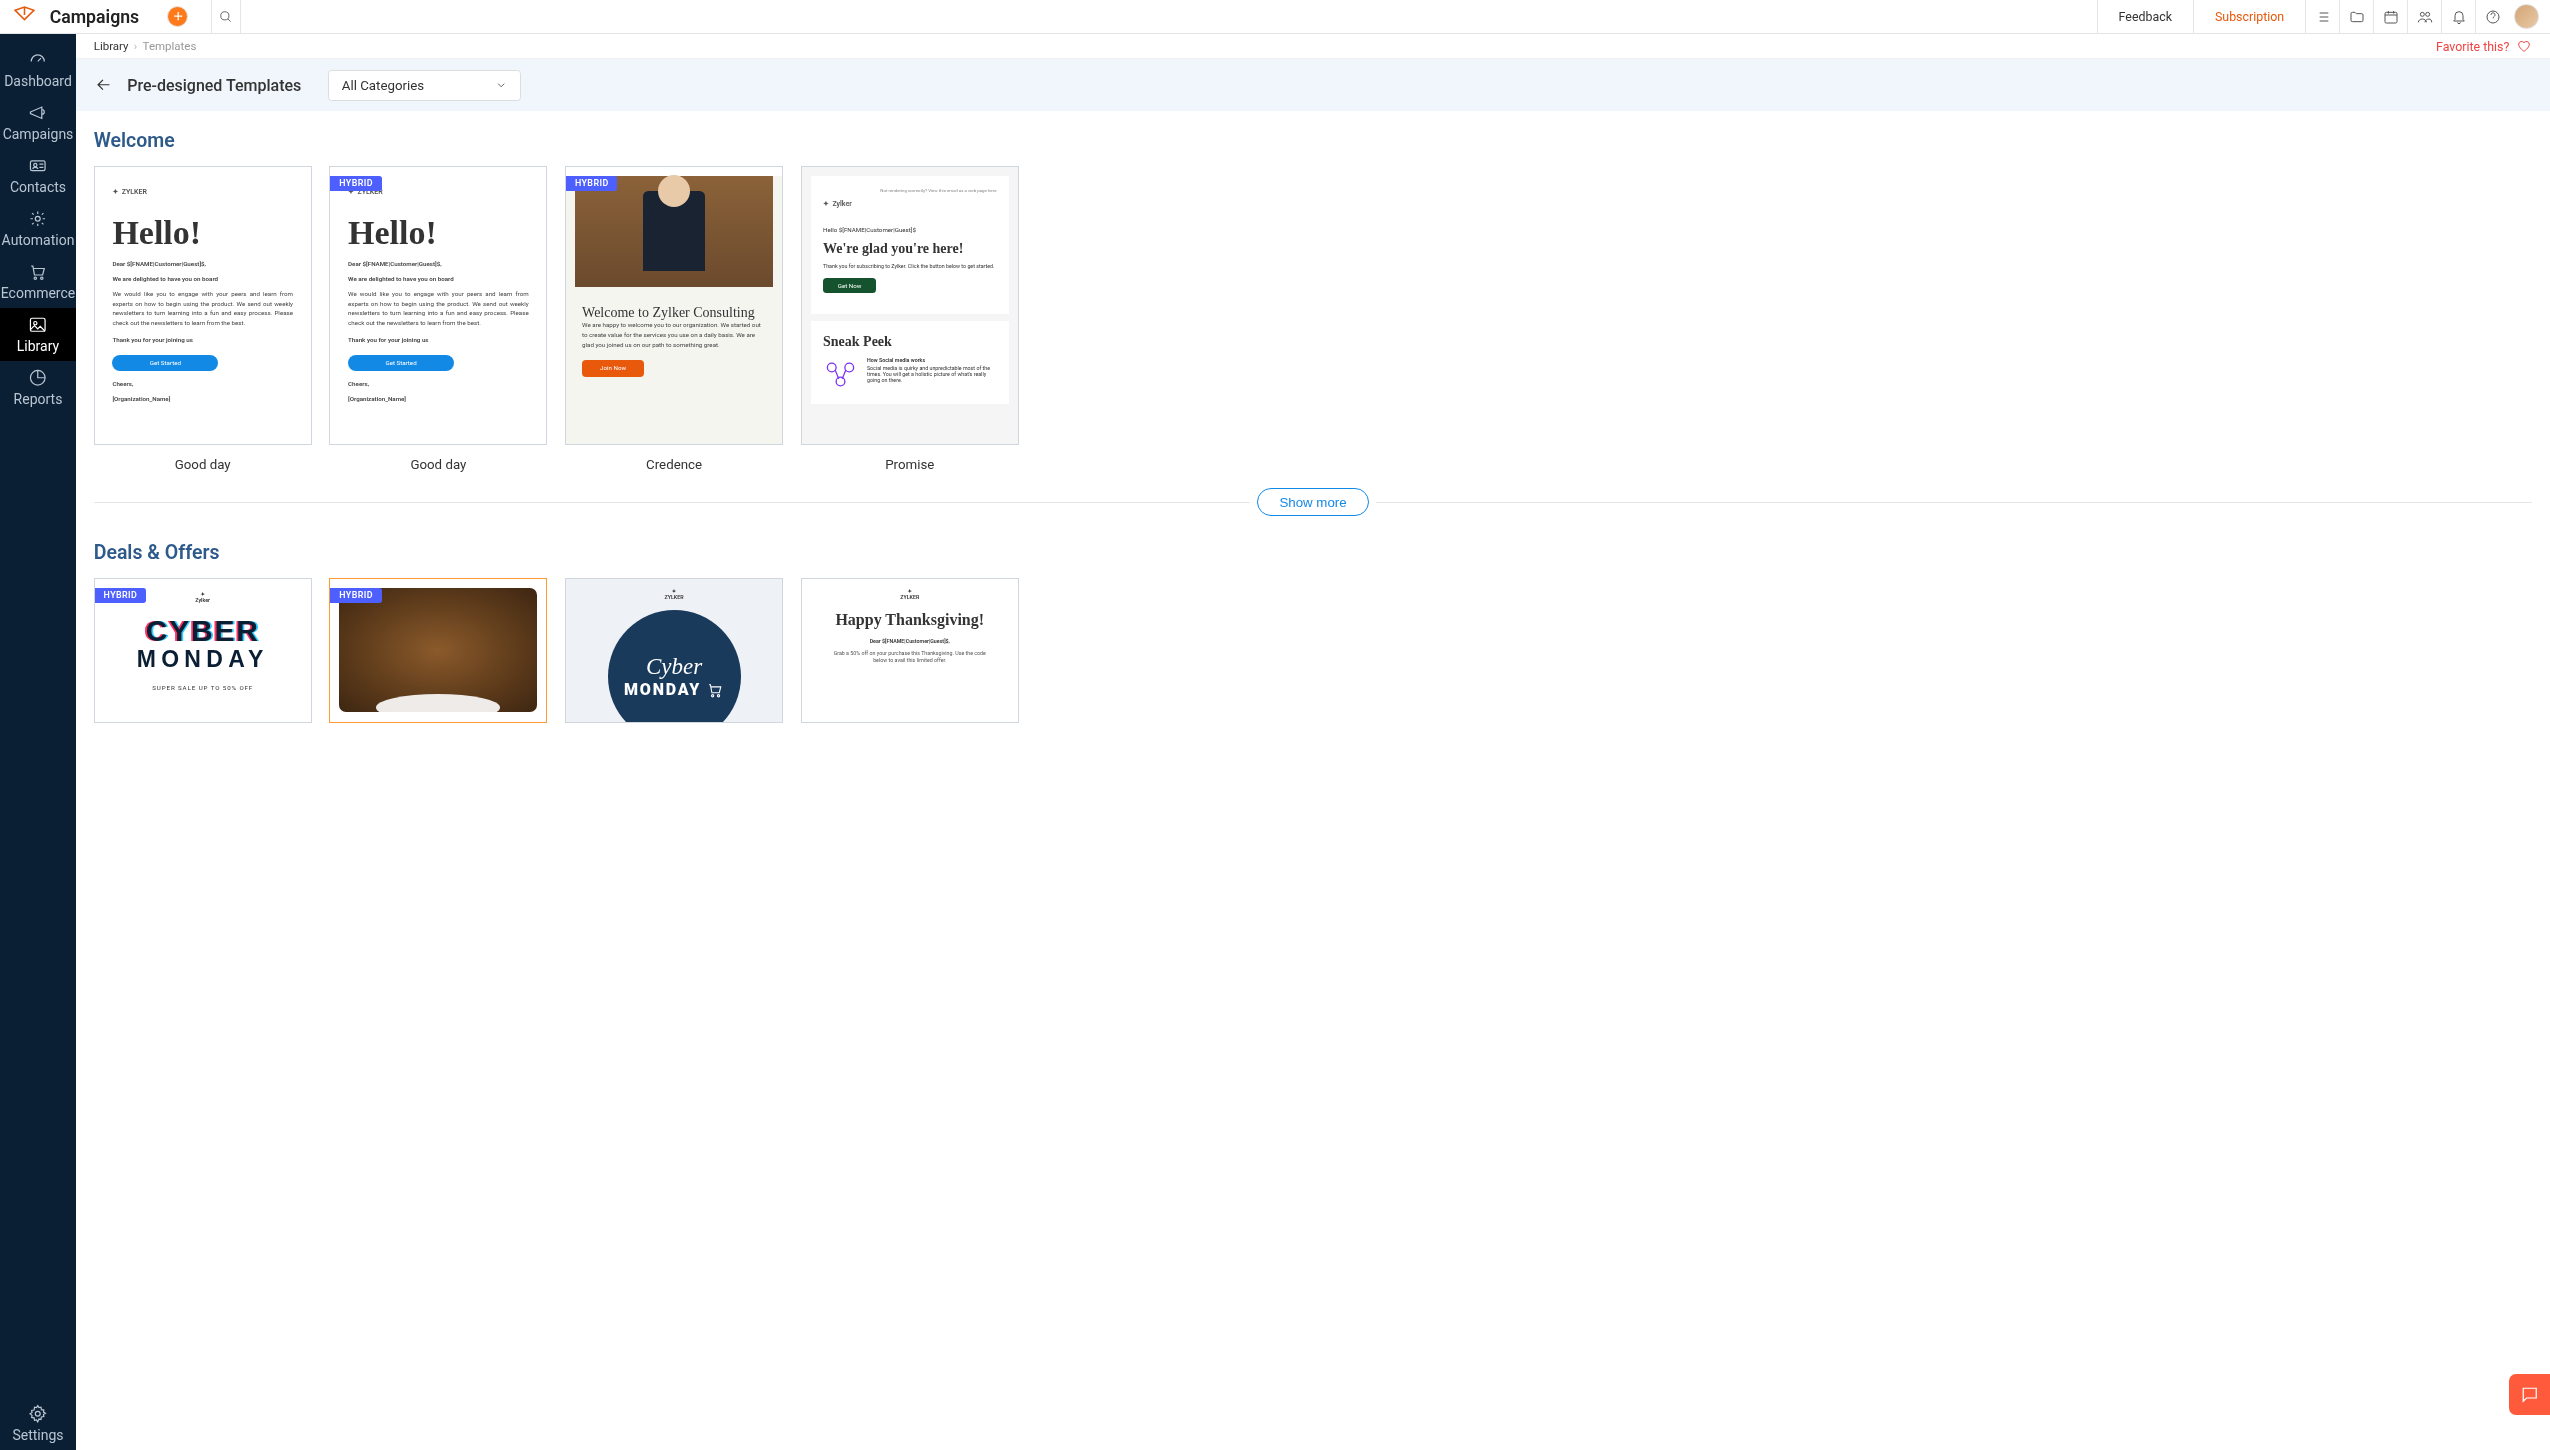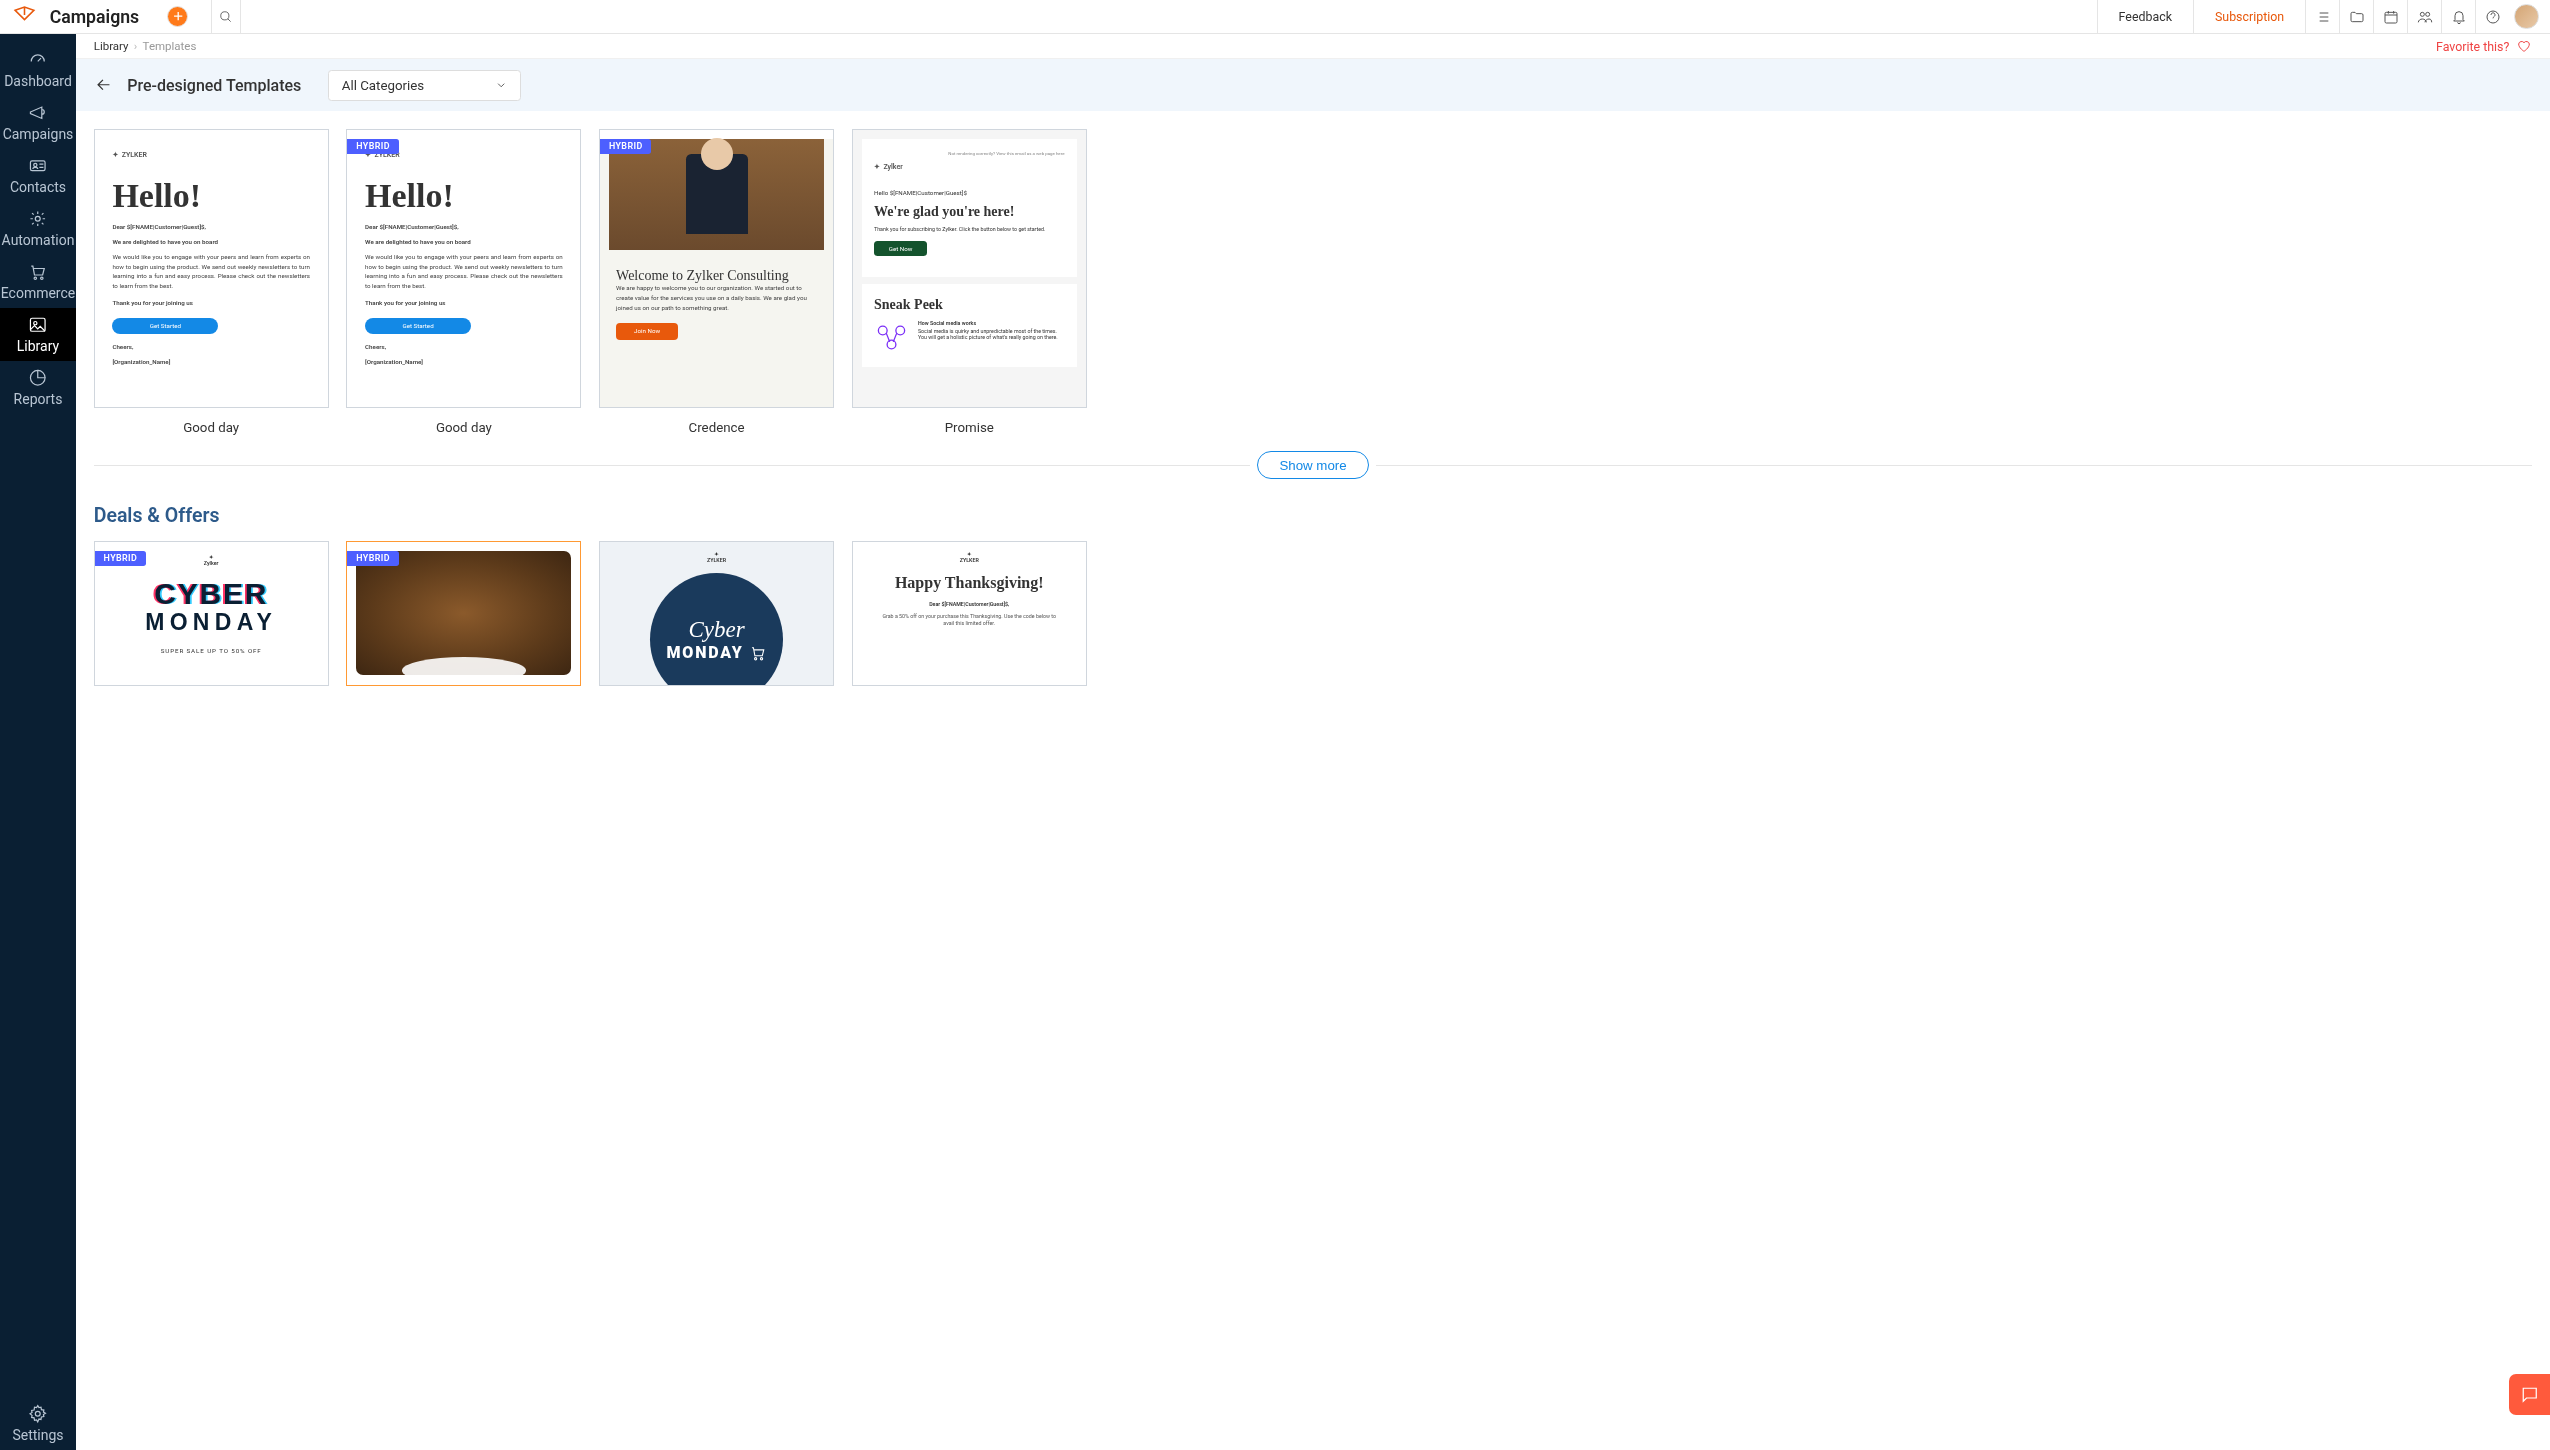--- a/index.html
+++ b/index.html
@@ -38,21 +38,21 @@
 
 .header-row { background: #f0f6fc; padding: 10.6px 17.7px; display: flex; align-items: center; gap: 14px; }
 .back-arrow { cursor: pointer; color: #333; }
 .page-title { font-size: 16px; font-weight: 500; color: #333; }
 .category-dropdown { margin-left: 13px; background: #fff; border: 0.9px solid #ddd; border-radius: 3.5px; padding: 7px 12.4px; display: flex; align-items: center; gap: 71px; cursor: pointer; font-size: 13.3px; color: #333; }
 
 .content { padding: 17.7px 17.7px 35px 17.7px; }
 .section-title { font-size: 19.5px; font-weight: 600; color: #2d5a8a; margin-bottom: 14px; }
 
 .card-grid { display: flex; gap: 17.7px; flex-wrap: wrap; }
-.card-wrap { width: 235px; }
+.card-wrap { width: 218px; }
 .card { border: 0.9px solid #d0d6dd; background: #fff; height: 279px; overflow: hidden; position: relative; cursor: pointer; }
 .card.selected { border: 1.8px solid #ff9933; }
 .card-label { text-align: center; margin-top: 12.4px; font-size: 13.3px; color: #333; }
 .badge-hybrid { position: absolute; top: 8.9px; left: 0; background: #4d5fff; color: #fff; font-size: 8.9px; font-weight: 600; padding: 2.7px 8.9px; border-radius: 0 2.7px 2.7px 0; z-index: 2; letter-spacing: 0.4px; }
 
 .show-more-row { display: flex; align-items: center; margin: 16px 0 25px 0; }
 .show-more-row .line { flex: 1; height: 0.9px; background: #e5e5e5; }
 .show-more-btn { border: 0.9px solid #1389e6; color: #1389e6; background: #fff; border-radius: 16px; padding: 5.3px 21px; font-size: 13.3px; cursor: pointer; margin: 0 7px; }
 
 
@@ -251,20 +251,21 @@
       <div class="category-dropdown">
         <span>All Categories</span>
         <svg width="12.4" height="12.4" viewBox="0 0 24 24">
             <path d="M6 9l6 6 6-6"></path>
           </svg>
       </div>
     </div>
 
     <div class="content">
 
+      <h2 class="section-title">Welcome</h2>
       <div class="card-grid">
 
         <div class="card-wrap">
           <div class="card">
             <div class="tpl">
               <div class="tpl-brand">
                   <span>✦</span>
                   <span>ZYLKER</span>
                 </div>
               <div class="tpl-hello">Hello!</div>

